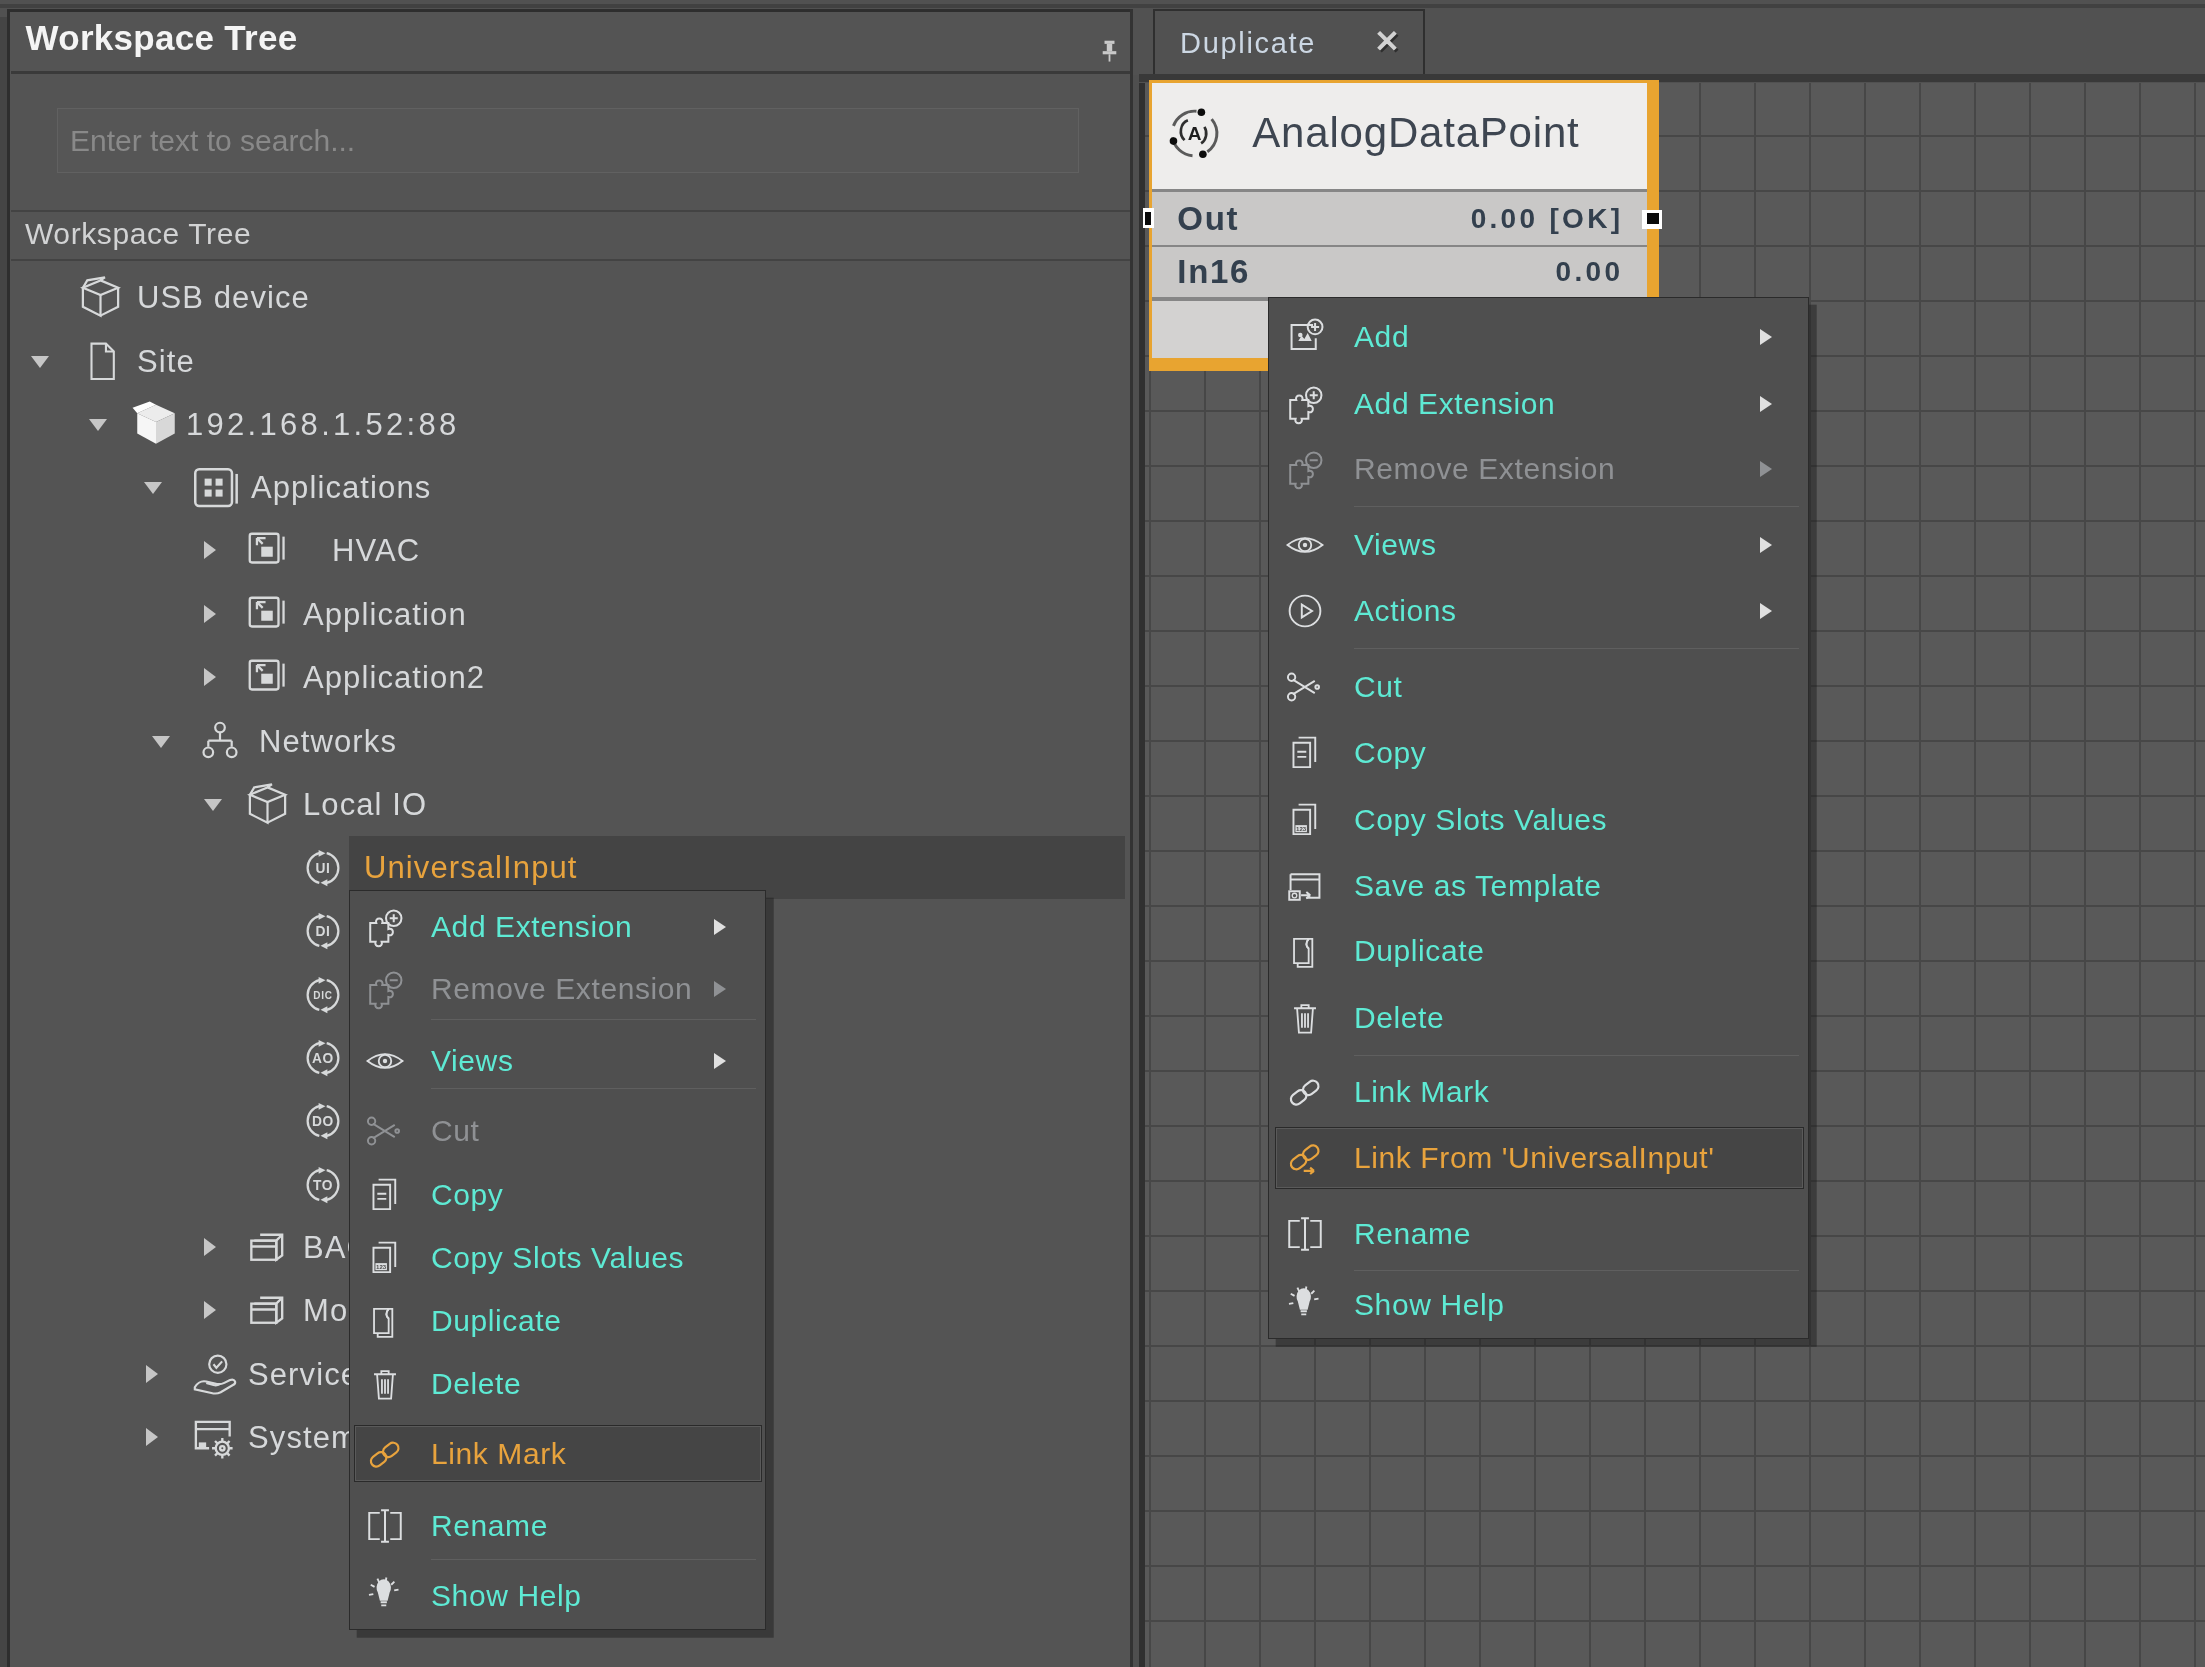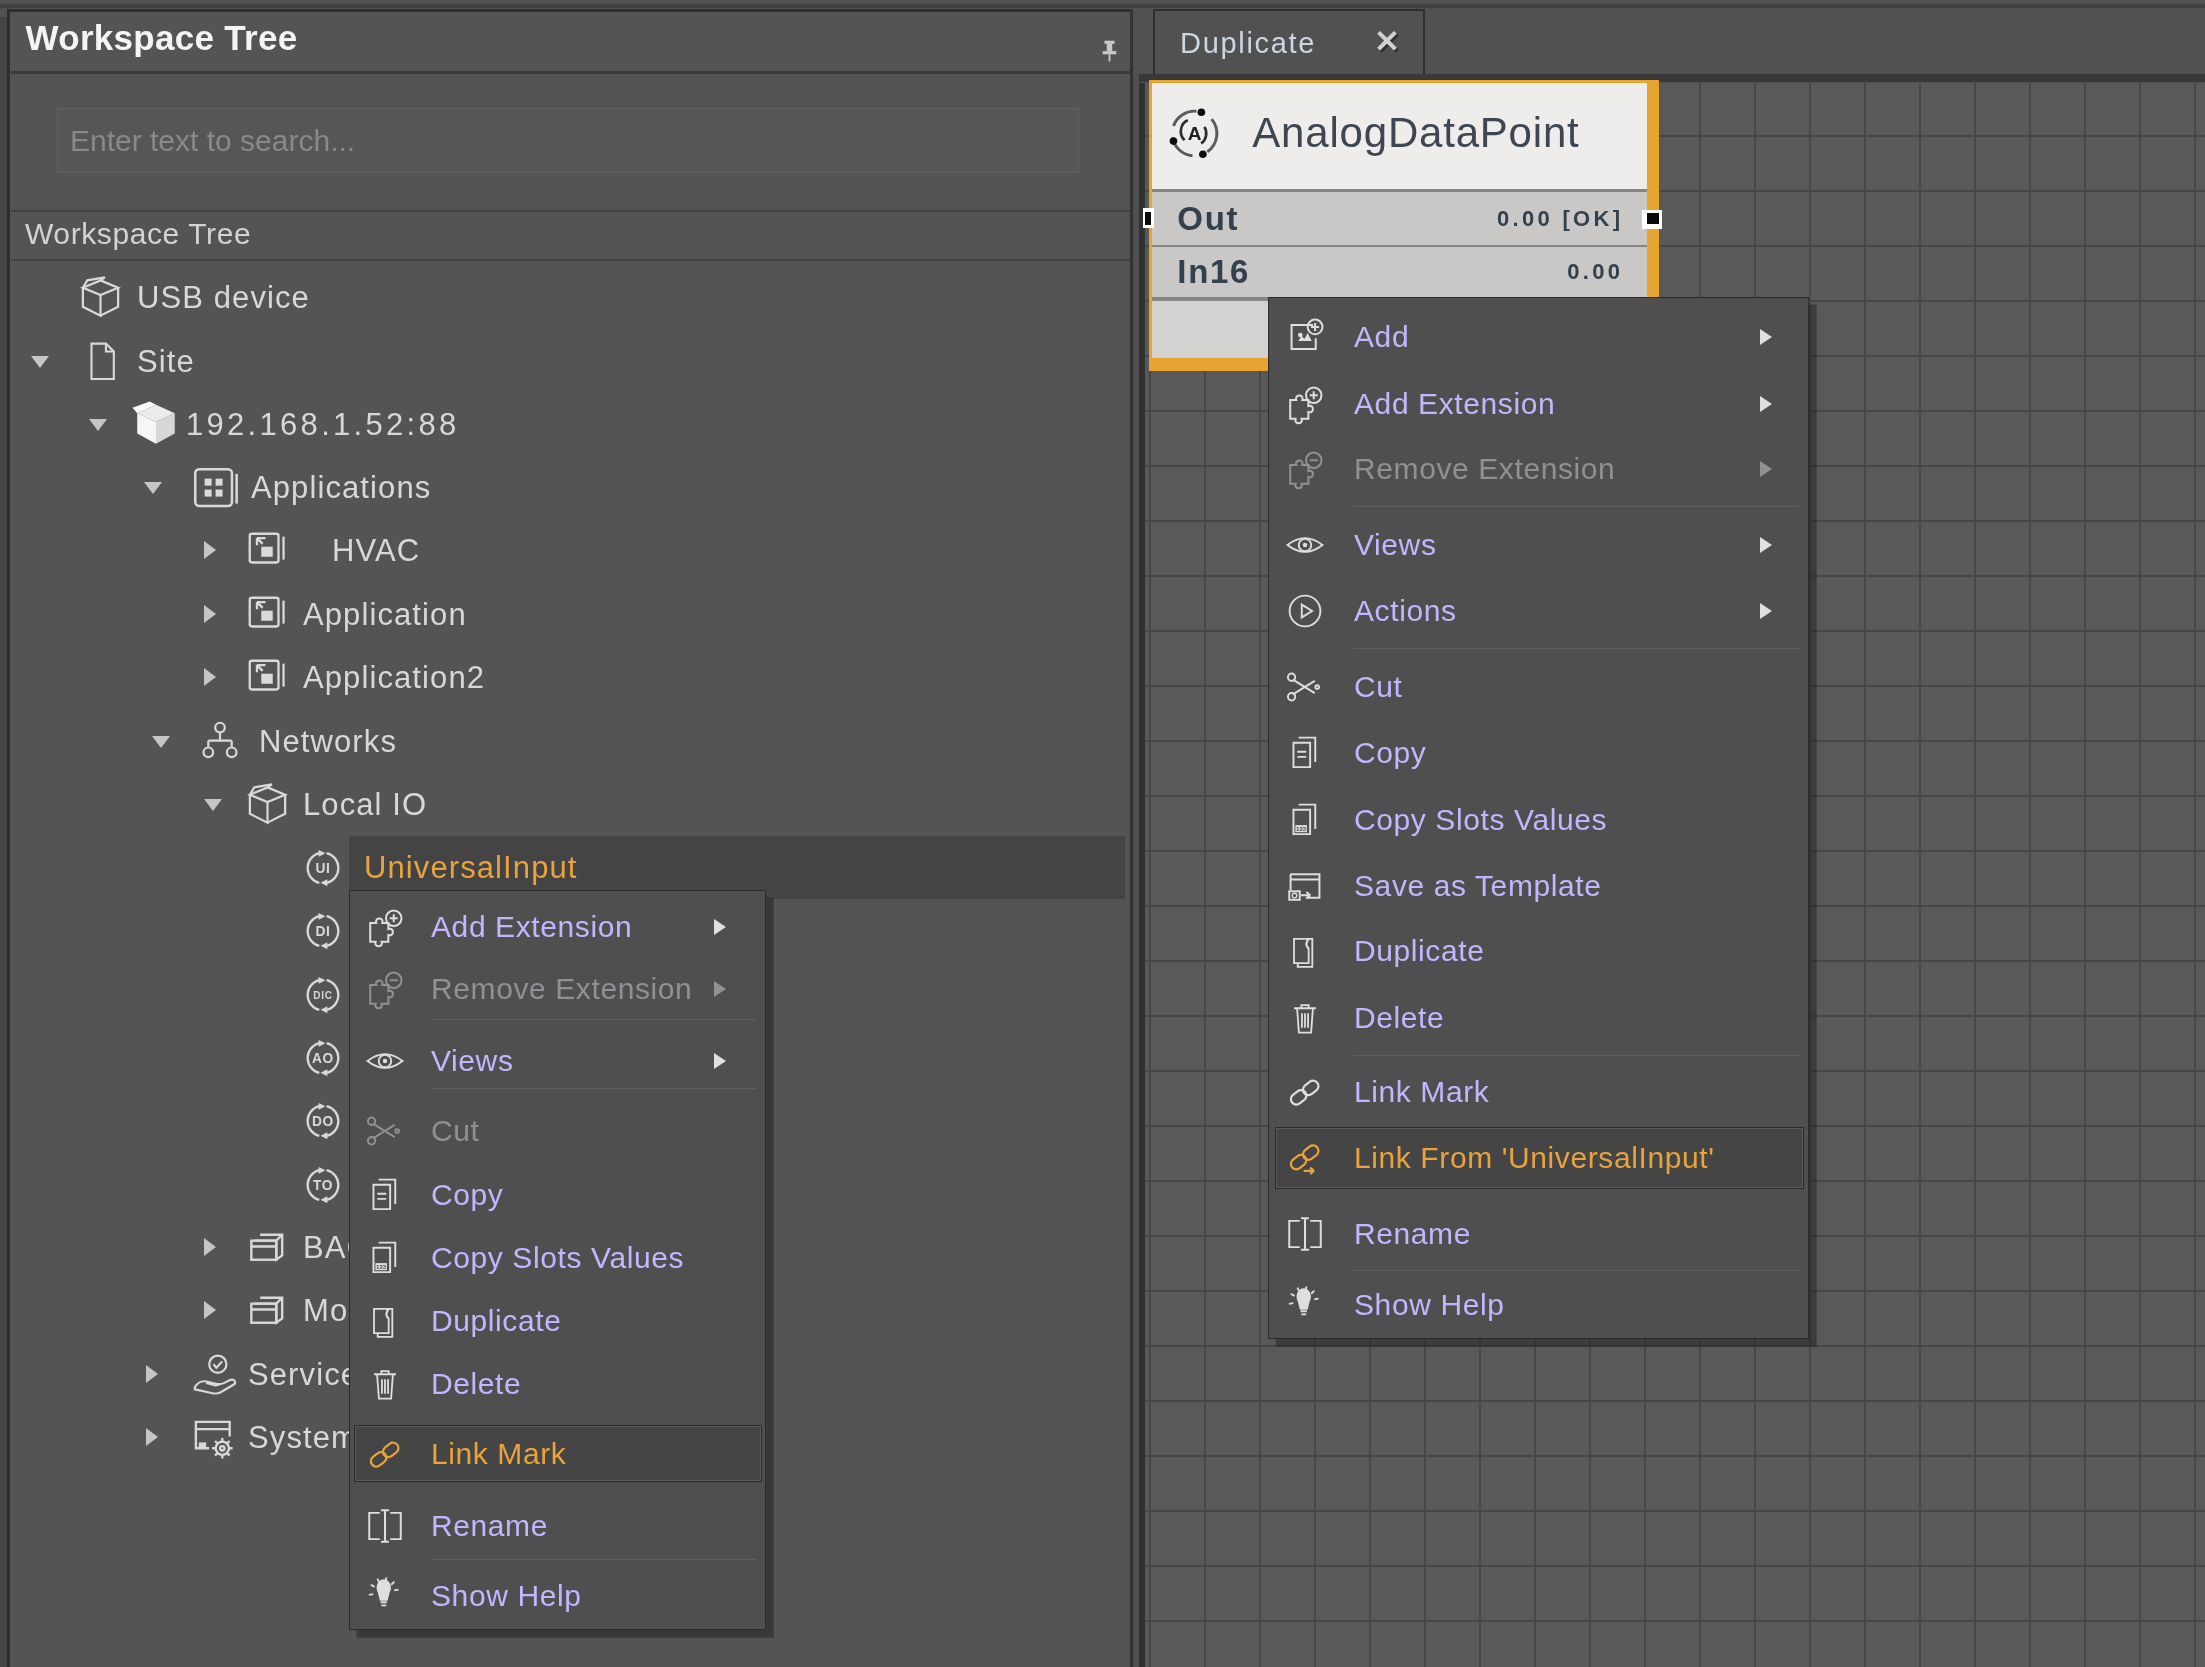--- a/index.html
+++ b/index.html
@@ -51,29 +51,29 @@
   .blk-header{position:absolute;left:3.3px;top:3.3px;width:495px;height:106px;background:#eeedec;}
   .blk-icon{position:absolute;left:15.4px;top:24px;}
   .blk-title{position:absolute;left:100px;top:50%;transform:translateY(-50%) translateY(-2.8px);
       font-size:42px;color:#3e4651;letter-spacing:0.8px;}
   .blk-row1{position:absolute;left:3.3px;top:112px;width:495px;height:53px;background:#c9c8c7;}
   .blk-row2{position:absolute;left:3.3px;top:167px;width:495px;height:50px;background:#c9c8c7;}
   .blk-rest{position:absolute;left:3.3px;top:221px;width:495px;height:57px;background:#d3d2d1;}
   .blk-lbl{position:absolute;left:25px;top:50%;transform:translateY(-50%);
       font-size:33px;font-weight:bold;color:#33404e;letter-spacing:1.7px;}
   .blk-val{position:absolute;right:24px;top:50%;transform:translateY(-50%);
-      font-size:22px;font-weight:bold;color:#33404e;letter-spacing:3.3px;}
+      font-size:28px;font-weight:bold;color:#33404e;letter-spacing:3.3px;}
   .h-right-w{left:1642px;top:210px;width:20px;height:19px;background:#ffffff;}
   .h-right-b{left:1647px;top:213px;width:11.6px;height:11px;background:#0a0a0a;}
   .h-left-w{left:1143px;top:208px;width:11px;height:20px;background:#ffffff;}
   .h-left-b{left:1145px;top:212px;width:5.5px;height:13.2px;background:#0a0a0a;}
   .menu{position:absolute;background:#4f4f4f;border:1.7px solid #2b2b2b;box-sizing:border-box;
       box-shadow:7.7px 7.7px 0 rgba(25,25,25,0.45);}
   .mi{position:absolute;left:0;width:100%;height:65px;}
-  .mi .lbl{position:absolute;top:50%;transform:translateY(-50%);font-size:30px;color:#c4b5fd;
+  .mi .lbl{position:absolute;top:50%;transform:translateY(-50%);font-size:30px;color:#5eead4;
       letter-spacing:0.6px;white-space:nowrap;}
   .mi .ico{position:absolute;top:50%;transform:translate(-50%,-50%);display:flex;}
   .mi .arr{position:absolute;top:50%;transform:translateY(-50%);width:0;height:0;
       border-top:8.8px solid transparent;border-bottom:8.8px solid transparent;
       border-left:12.7px solid #e0e0e0;}
   .mi.dis .lbl{color:#8f9194;}
   .mi.dis .arr{border-left-color:#8f9194;}
   .msep{position:absolute;height:1.1px;background:#5f5f5f;}
   .hl{position:absolute;background:#454545;border:1.7px solid #2a2a2a;box-sizing:border-box;}
   .hl-in{position:absolute;left:0;top:0;right:0;bottom:0;border:0.6px solid #5a5a5a;}

